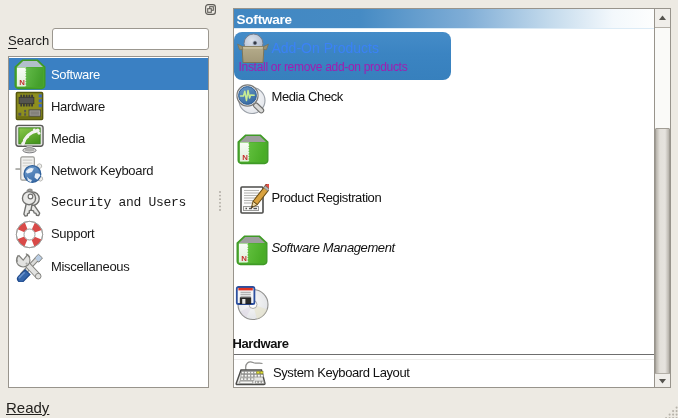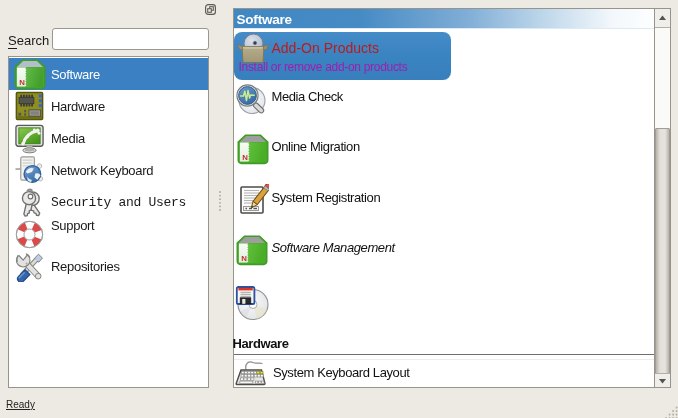--- a/index.html
+++ b/index.html
@@ -39,24 +39,24 @@
   <div class="row" style="top:65px;">
       <span class="rowtext" style="top:8.5px;">Media</span>
     </div>
   <div class="row" style="top:97px;">
       <span class="rowtext" style="top:8.5px;">Network Keyboard</span>
     </div>
   <div class="row" style="top:129px;font-family:Liberation Mono, monospace;">
       <span class="rowtext" style="top:8.5px;">Security and Users</span>
     </div>
   <div class="row" style="top:161px;">
-      <span class="rowtext" style="top:0;">Support</span>
+      <span class="rowtext" style="top:8px;">Support</span>
     </div>
   <div class="row" style="top:193px;">
-      <span class="rowtext" style="top:8.5px;">Repositories</span>
+      <span class="rowtext" style="top:8.5px;">Miscellaneous</span>
     </div>
 </div>
 
 <svg class="abs" style="left:13.5px;top:58px" width="32" height="32" viewBox="0 0 32 32">
     <path d="M1.2 9 L8.5 2.2 H23.5 L30.8 9 V27.3 a3.2 3.2 0 0 1 -3.2 3.2 H4.4 a3.2 3.2 0 0 1 -3.2 -3.2 Z" fill="#4aa82c" stroke="#3f9a26" stroke-width="1.4"></path>
 <path d="M3 8.9 L9.2 3.1 H22.8 L29 8.9 Z" fill="#b2bfcb"></path>
 <rect x="2.9" y="9.4" width="26.2" height="19.6" rx="1.5" fill="url(#gpkgA)"></rect>
 <path d="M2.9 9.4 H12.4 l-1.1 1.28 1.1 1.28 -1.1 1.28 1.1 1.28 -1.1 1.28 1.1 1.28 -1.1 1.28 1.1 1.28 -1.1 1.28 1.1 1.28 -1.1 1.28 1.1 1.28 -1.1 1.28 1.1 1.28 -1.1 1.28 H2.9 Z" fill="url(#gstrA)"></path>
 <text x="5.2" y="27.2" font-family="Liberation Sans,sans-serif" font-size="7.8" font-weight="bold" fill="#c4302e">N</text>
 <defs>
@@ -188,26 +188,25 @@
       <circle cx="2" cy="16.4" r="0.9"></circle>
       <circle cx="2" cy="20" r="0.9"></circle>
     </g>
   </svg>
 
 <div class="abs" id="rightframe">
   <div class="abs" id="hdr">
       <span>Software</span>
     </div>
   <div class="abs" id="addon"></div>
-  <div class="abs" style="left:37.5px;top:31.3px;font-size:14px;color:#b91c1c;">Add-On Products</div>
+  <div class="abs" style="left:37.5px;top:31.3px;font-size:14px;color:#3b82f6;">Add-On Products</div>
   <div class="abs" style="left:4.5px;top:51px;font-size:12px;letter-spacing:-0.3px;color:#a21caf;">Install or remove add-on products</div>
 
   <span class="itext" style="left:37.5px;top:79.5px;text-align:right;">Media Check</span>
-  <span class="itext" style="left:37.5px;top:129.8px;">Online Migration</span>
-  <span class="itext" style="left:37.5px;top:180.8px;">System Registration</span>
+  <span class="itext" style="left:37.5px;top:180.8px;">Product Registration</span>
   <span class="itext" style="left:37.5px;top:231.3px;font-style:italic;">Software Management</span>
   <span class="abs" style="left:-1.5px;top:327.3px;font-size:13px;font-weight:bold;letter-spacing:-0.4px;color:#111;">Hardware</span>
   <div class="abs" style="left:0px;top:345px;width:420px;height:1px;background:#6e6e6e;"></div>
   <div class="abs" style="left:0px;top:350px;width:420px;height:1px;background:#ededeb;"></div>
   <span class="itext" style="left:39px;top:356.3px;">System Keyboard Layout</span>
 
   <div class="abs" id="sb">
     <div class="sbbtn" style="top:0px;height:18px;border-bottom:1px solid #b3afa7;">
       <svg width="15" height="18" viewBox="0 0 15 18">
           <path d="M4 11 L7.5 6.5 L11 11 Z" fill="#55534e"></path>
@@ -369,21 +368,21 @@
         <rect x="27.6" y="18.6" width="2.6" height="2.4"></rect>
 <rect x="25.4" y="25.1" width="2.6" height="2.2"></rect>
         <rect x="28.4" y="25.1" width="2.6" height="2.2"></rect>
         <rect x="22.4" y="25.1" width="2.4" height="2.2"></rect>
 </g>
 <rect x="23.8" y="15.3" width="2.8" height="2.4" fill="#e6e62e" stroke="#8a8a30" stroke-width="0.7"></rect>
 <rect x="27.2" y="15.3" width="2.8" height="2.4" fill="#e6e62e" stroke="#8a8a30" stroke-width="0.7"></rect>
 </svg>
 </div>
 
-<div class="abs" style="left:6px;top:398.8px;font-size:10px;color:#24221f;text-decoration:underline;">Ready</div>
+<div class="abs" style="left:6px;top:398.8px;font-size:15px;color:#24221f;text-decoration:underline;">Ready</div>
 
 <svg class="abs" style="left:662px;top:402px" width="16" height="16" viewBox="0 0 16 16">
     <g fill="#b7b3aa">
       <circle cx="14.6" cy="5.6" r="1.05"></circle>
       <circle cx="11.1" cy="9.1" r="1.05"></circle>
       <circle cx="14.6" cy="9.1" r="1.05"></circle>
       <circle cx="7.6" cy="12.6" r="1.05"></circle>
       <circle cx="11.1" cy="12.6" r="1.05"></circle>
       <circle cx="14.6" cy="12.6" r="1.05"></circle>
       <circle cx="4.1" cy="16.1" r="1.05"></circle>

